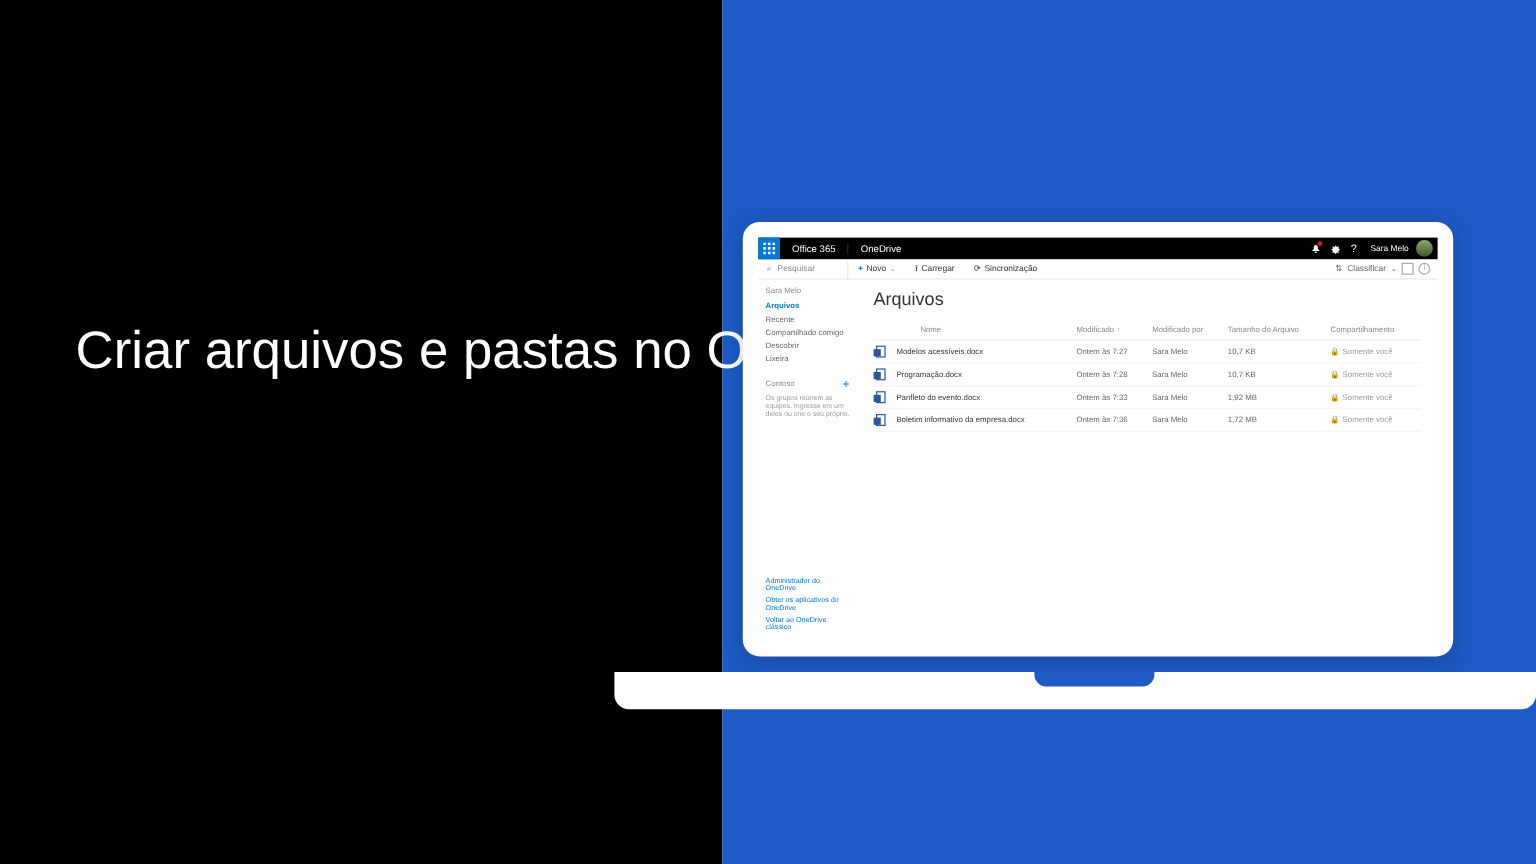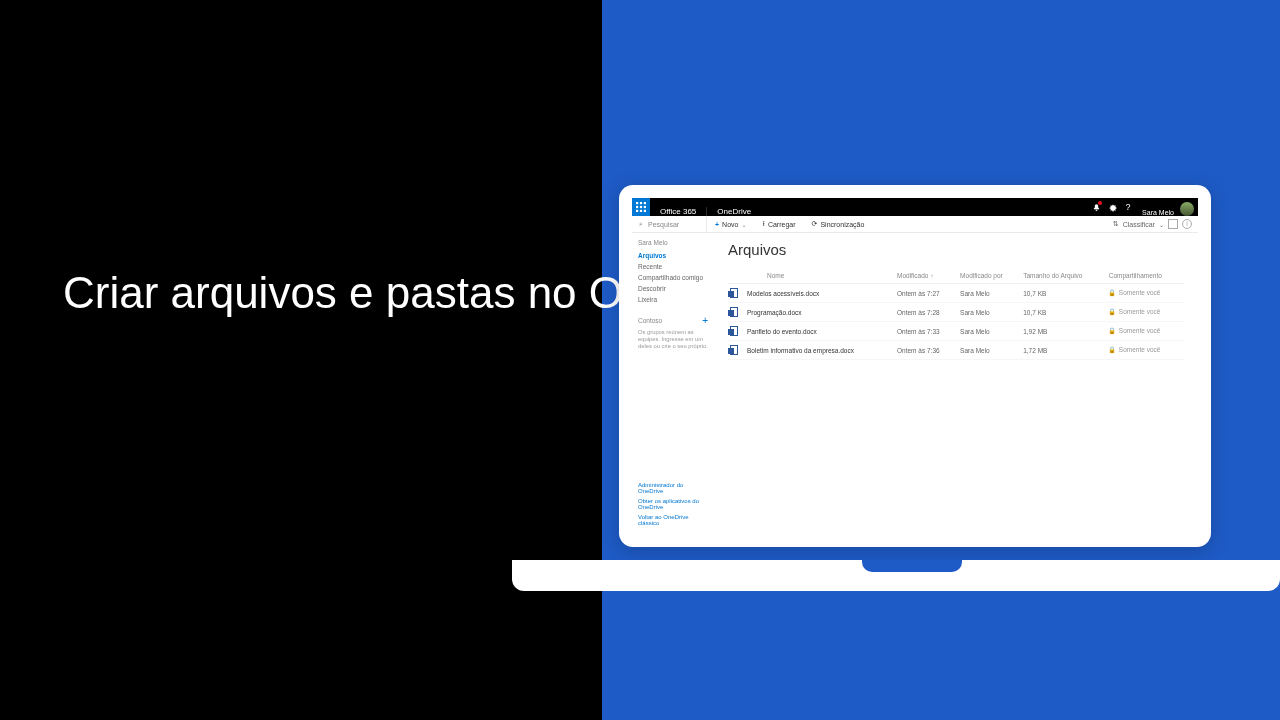--- a/index.html
+++ b/index.html
@@ -17,21 +17,21 @@
   .laptop-base {
     position: absolute; left: 512px; top: 560px; width: 768px; height: 31px;
     background: #fff; border-radius: 0 0 12px 12px;
   }
   .laptop-notch {
     position: absolute; left: 862px; top: 560px; width: 100px; height: 12px;
     background: #1e5bc6; border-radius: 0 0 10px 10px;
   }
   
   .screen { position: absolute; inset: 13px; background: #fff; }
-  .topbar { height: 18px; background: #000; color: #fff; display: flex; align-items: flex-end; font-size: 8px; }
+  .topbar { height: 18px; background: #000; color: #fff; display: flex; align-items: center; font-size: 8px; }
   .waffle { width: 18px; height: 18px; background: #0078d4; display: flex; align-items: center; justify-content: center; }
   .waffle svg { width: 10px; height: 10px; }
   .brand { padding: 0 10px; border-right: 1px solid #2a2a2a; }
   .app { padding: 0 10px; }
   .top-spacer { flex: 1; }
   .top-icon { width: 16px; height: 18px; display: flex; align-items: center; justify-content: center; font-size: 9px; color: #fff; }
   .top-icon.badge { position: relative; }
   .top-icon.badge::after { content: ""; position: absolute; top: 3px; right: 2px; width: 4px; height: 4px; background: #e81123; border-radius: 50%; }
   .username { font-size: 7px; padding: 0 6px; }
   .avatar { width: 14px; height: 14px; border-radius: 50%; background: linear-gradient(#8a6,#453); margin-right: 4px; }

